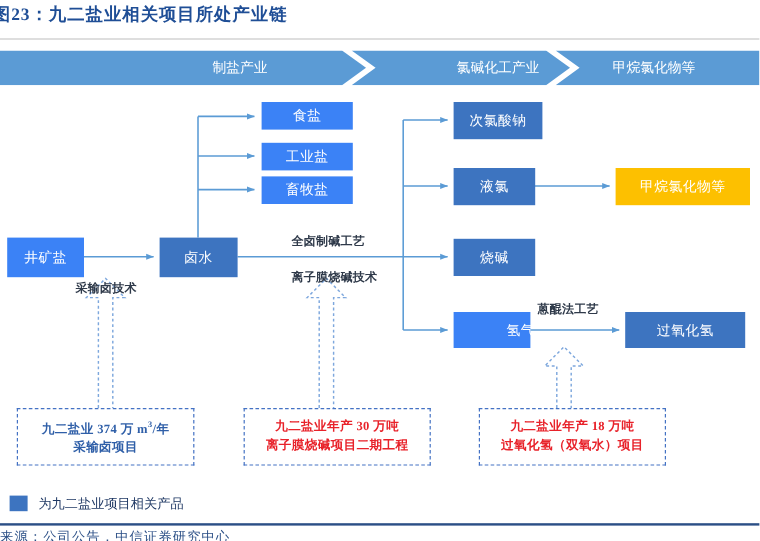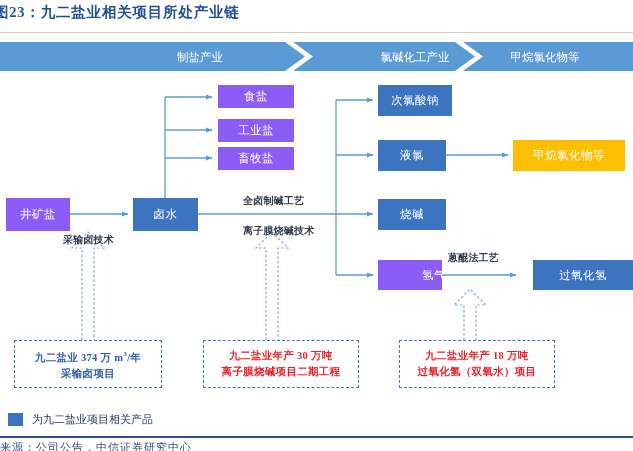--- a/index.html
+++ b/index.html
@@ -35,21 +35,21 @@
 
   
   .wires{position:absolute;left:0;top:0;width:633px;height:451px;}
 
   
   .node{
     position:absolute;display:flex;align-items:center;justify-content:center;
     font-size:11.5px;color:#ffffff;white-space:nowrap;letter-spacing:.4px;
     box-sizing:border-box;
   }
-  .n-gray{background:#8b5cf6;}
+  .n-gray{background:#3b82f6;}
   .n-blue{background:#3d74c0;}
   .n-orange{background:#fdc000;color:#ffffff;}
 
   
   .edge-label{
     position:absolute;font-size:10px;font-weight:bold;color:#2f3a4a;
     white-space:nowrap;letter-spacing:.2px;
   }
 
   
@@ -167,21 +167,21 @@
   </div>
 
   <div class="node n-gray" style="left:378px;top:260px;width:64px;height:30px;padding-left:48px;">
     <span>氢气</span>
   </div>
 
   <div class="node n-orange" style="left:513px;top:140px;width:112px;height:31px;">
     <span>甲烷氯化物等</span>
   </div>
 
-  <div class="node n-blue" style="left:521px;top:260px;width:100px;height:30px;margin-left:12px;">
+  <div class="node n-blue" style="left:521px;top:260px;width:100px;height:30px;">
     <span>过氧化氢</span>
   </div>
 
   <div class="edge-label" style="left:63px;top:233px;">采输卤技术</div>
   <div class="edge-label" style="left:243px;top:194px;">全卤制碱工艺</div>
   <div class="edge-label" style="left:243px;top:224px;">离子膜烧碱技术</div>
   <div class="edge-label" style="left:448px;top:251px;">蒽醌法工艺</div>
 
   <div class="callout c-blue" style="left:14px;top:340px;width:148px;height:48px;">
     <div>

